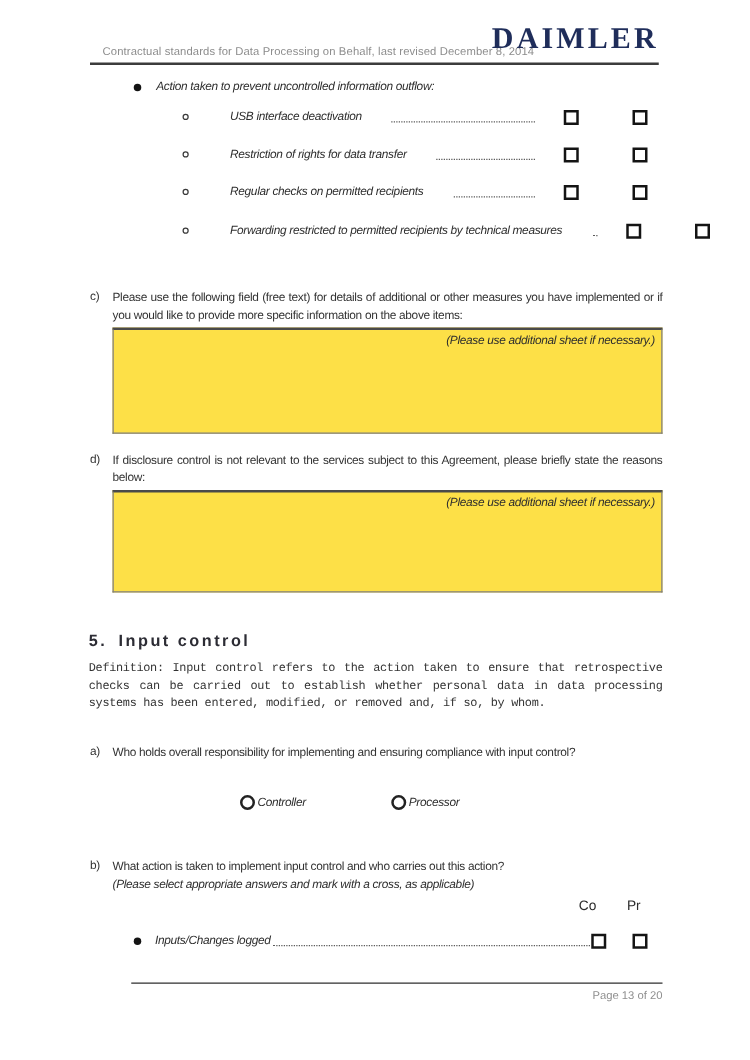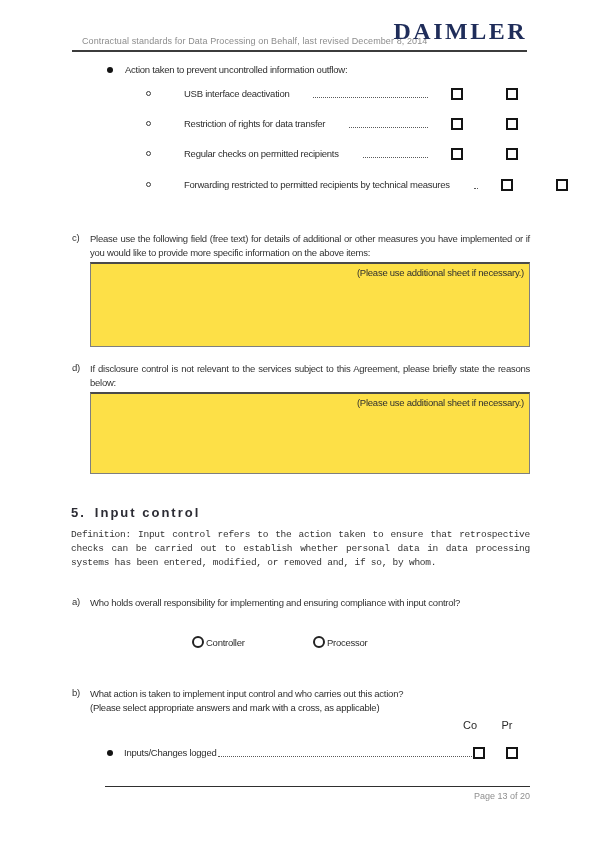--- a/index.html
+++ b/index.html
@@ -11,21 +11,21 @@
   }
   
   .header-title { position:absolute; left:72px; top:36px; font-size:9px; letter-spacing:0.1px; color:#8c8c8c;margin-left:10px; }
   .logo {
     position:absolute; right:73px; top:18px;
     font-family:"Liberation Serif", serif; font-weight:bold;
     font-size:24px; letter-spacing:2.5px; color:#1f2d5a;
   }
   .header-rule { position:absolute; left:72px; top:50px; width:455px; height:2px; background:#3c3c3c; }
   
-  .it { color:#2e2e2e; }
+  .it { font-style:italic; color:#2e2e2e; }
   .top-bullet { position:absolute; left:107px; top:64px; display:flex; align-items:center; }
   .dot { width:6px; height:6px; border-radius:50%; background:#141414; flex:none; }
   .top-bullet .dot { margin-right:12px; }
   .check-row { position:absolute; left:146px; width:372px; height:17px; display:flex; align-items:center;gap:22px; }
   .circle-marker { width:5px; height:5px; border:1.3px solid #3a3a3a; border-radius:50%; background:#fff; flex:none; margin-right:11px; }
   .check-label { white-space:nowrap; }
   .leader { flex:1; height:0; border-bottom:1.6px dotted #5a5a5a; align-self:center; transform:translateY(4px); margin:0 1px 0 2px; min-width:4px; }
   .checkbox { width:12px; height:12px; border:2px solid #141414; background:#ffffff; flex:none; }
   .cb2 { margin-left:21px; }
   .row1 { top:85px; } .row2 { top:115px; } .row3 { top:145px; } .row4 { top:176px; }

